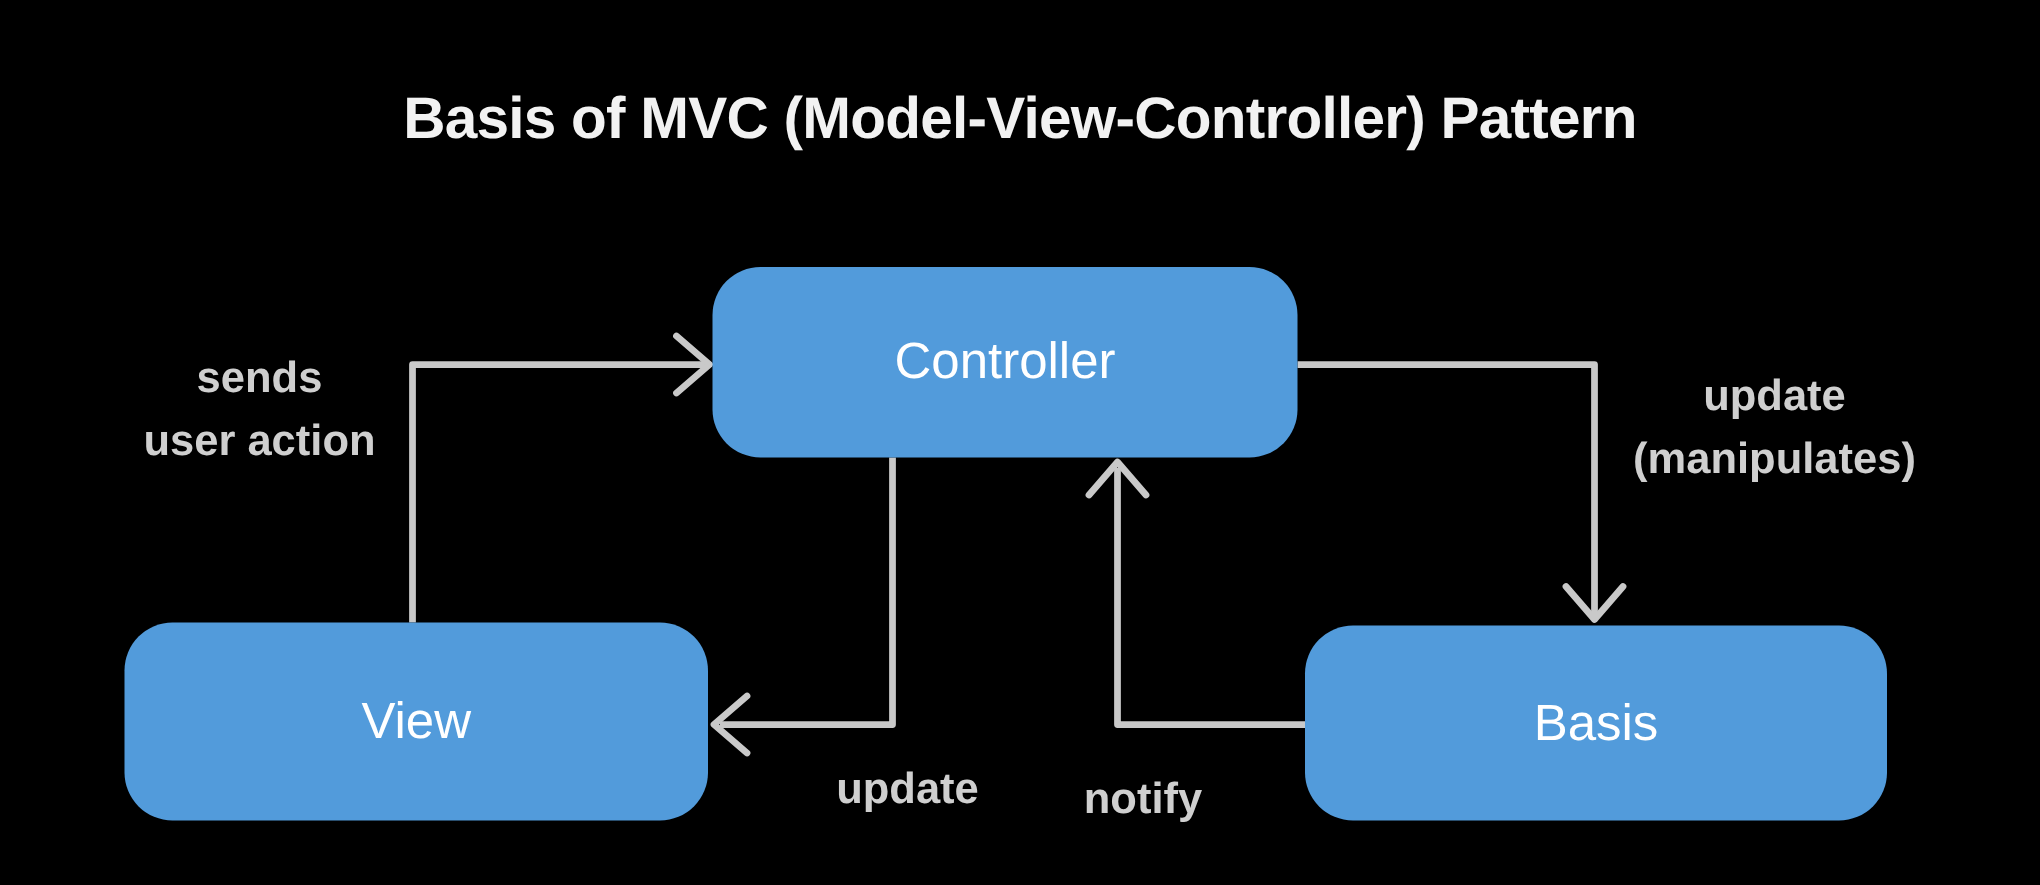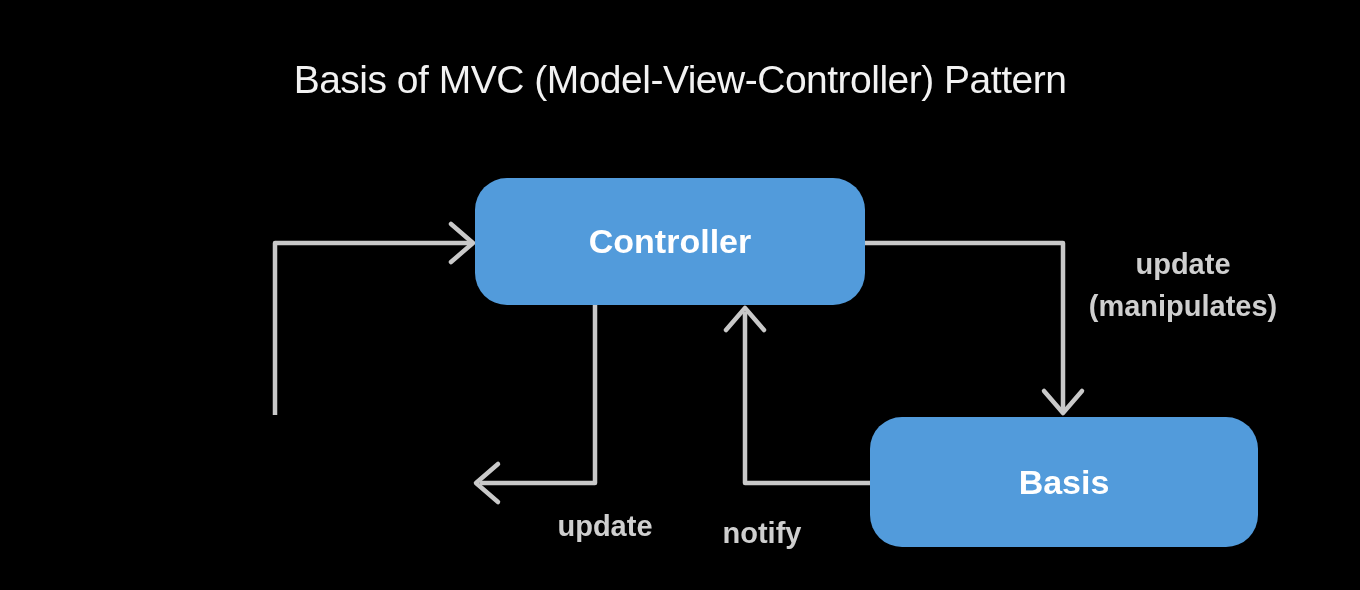--- a/index.html
+++ b/index.html
@@ -18,42 +18,42 @@
     width:1360px;height:590px;
     background:var(--bg);
     overflow:hidden;
   }
   .title{
     position:absolute;
     left:0;top:58px;width:1360px;
     text-align:center;
     color:var(--title);
     font-size:39px;
-    font-weight:normal;
+    font-weight:bold;
     letter-spacing:-0.5px;
   }
   .connector-layer{
     position:absolute;left:0;top:0;width:1360px;height:590px;
   }
   .connector-layer polyline{
     fill:none;
     stroke:var(--arrow);
     stroke-width:4.5;
     stroke-linejoin:round;
     stroke-linecap:butt;
   }
   .connector-layer polyline.head{stroke-linecap:round;}
   .node{
     position:absolute;
     background:var(--box-fill);
     border-radius:32px;
     display:flex;align-items:center;justify-content:center;
     color:var(--box-text);
     font-size:34px;
-    font-weight:bold;
+    font-weight:normal;
   }
   .node-controller{left:475px;top:178px;width:390px;height:127px;}
   .node-view{left:83px;top:415px;width:389px;height:132px;}
   .node-model{left:870px;top:417px;width:388px;height:130px;}
   .edge-label{
     position:absolute;
     color:var(--label);
     font-size:29px;
     font-weight:bold;
     text-align:center;
@@ -91,25 +91,32 @@
     <g>
       <polyline class="shaft" points="870,483 745,483 745,312"></polyline>
       <polyline class="head" points="726,330 745,308 764,330"></polyline>
     </g>
   </svg>
 
   <div class="node node-controller">
     <span>Controller</span>
   </div>
 
+  <div class="node node-view">
+    <span>View</span>
+  </div>
 
   <div class="node node-model">
     <span>Basis</span>
   </div>
 
+  <div class="edge-label label-sends">
+    <div>sends</div>
+    <div>user action</div>
+  </div>
 
   <div class="edge-label label-update-manipulates">
     <div>update</div>
     <div>(manipulates)</div>
   </div>
 
   <div class="edge-label label-update">update</div>
 
   <div class="edge-label label-notify">notify</div>
 

